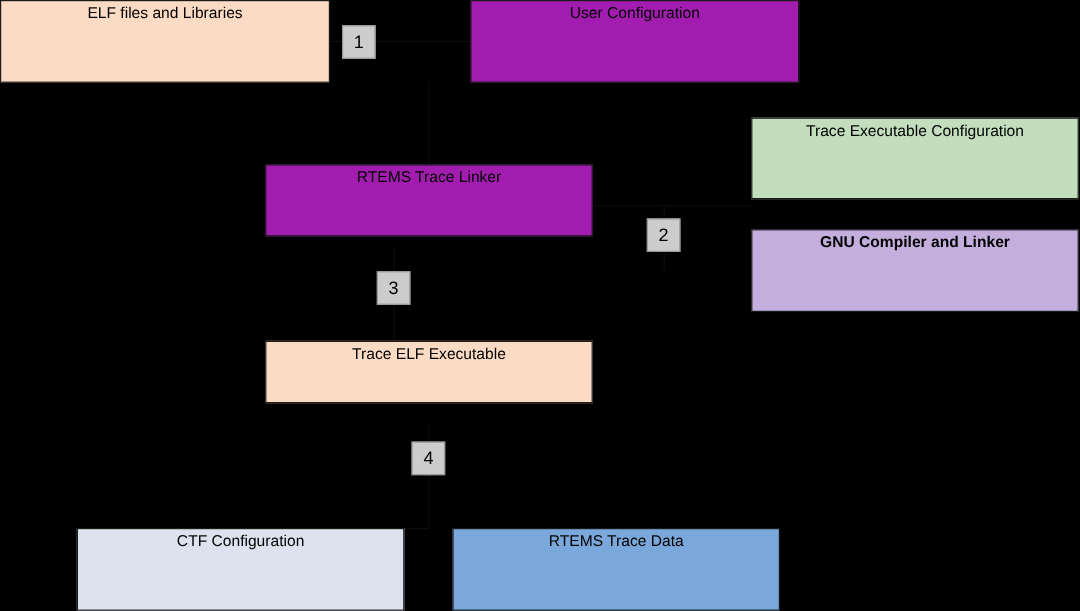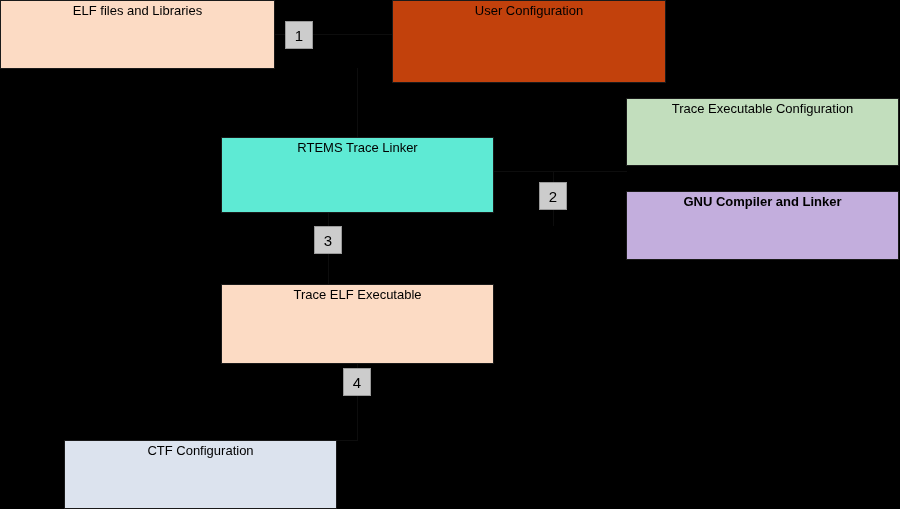--- a/index.html
+++ b/index.html
@@ -60,44 +60,47 @@
   <div class="connector" style="left:494px; top:171px; width:133px; height:1px;"></div>
   <div class="connector" style="left:553px; top:171px; width:1px; height:55px;"></div>
   <div class="connector" style="left:328px; top:206px; width:1px; height:78px;"></div>
   <div class="connector" style="left:357px; top:352px; width:1px; height:88px;"></div>
   <div class="connector" style="left:200px; top:440px; width:158px; height:1px;"></div>
 
   <div class="node" style="left: 0px; top: 0px; width: 275px; height: 69px; background: rgb(252, 219, 196);">
     <span>ELF files and Libraries</span>
   </div>
 
-  <div class="node" style="left: 392px; top: 0px; width: 274px; height: 83px; background: #c2410c;">
+  <div class="node" style="left: 392px; top: 0px; width: 274px; height: 69px; background: #a21caf;">
     <span>User Configuration</span>
   </div>
 
   <div class="node" style="left: 626px; top: 98px; width: 273px; height: 68px; background: rgb(194, 222, 189);">
     <span>Trace Executable Configuration</span>
   </div>
 
-  <div class="node" style="left: 221px; top: 137px; width: 273px; height: 76px; background: #5eead4;">
+  <div class="node" style="left: 221px; top: 137px; width: 273px; height: 60px; background: #a21caf;">
     <span>RTEMS Trace Linker</span>
   </div>
 
   <div class="node" style="left: 626px; top: 191px; width: 273px; height: 69px; background: rgb(195, 174, 221); font-weight: bold;">
     <span>GNU Compiler and Linker</span>
   </div>
 
-  <div class="node" style="left: 221px; top: 284px; width: 273px; height: 80px; background: rgb(252, 219, 196);">
+  <div class="node" style="left: 221px; top: 284px; width: 273px; height: 52px; background: rgb(252, 219, 196);">
     <span>Trace ELF Executable</span>
   </div>
 
   <div class="node" style="left: 64px; top: 440px; width: 273px; height: 69px; background: rgb(220, 227, 238);">
     <span>CTF Configuration</span>
   </div>
 
+  <div class="node" style="left: 377px; top: 440px; width: 273px; height: 69px; background: rgb(122, 168, 218);">
+    <span>RTEMS Trace Data</span>
+  </div>
 
   <div class="edge-label" style="left: 285px; top: 21px; width: 28px; height: 28px;">
     <span>1</span>
   </div>
 
   <div class="edge-label" style="left: 539px; top: 182px; width: 28px; height: 28px;">
     <span>2</span>
   </div>
 
   <div class="edge-label" style="left: 314px; top: 226px; width: 28px; height: 28px;">

